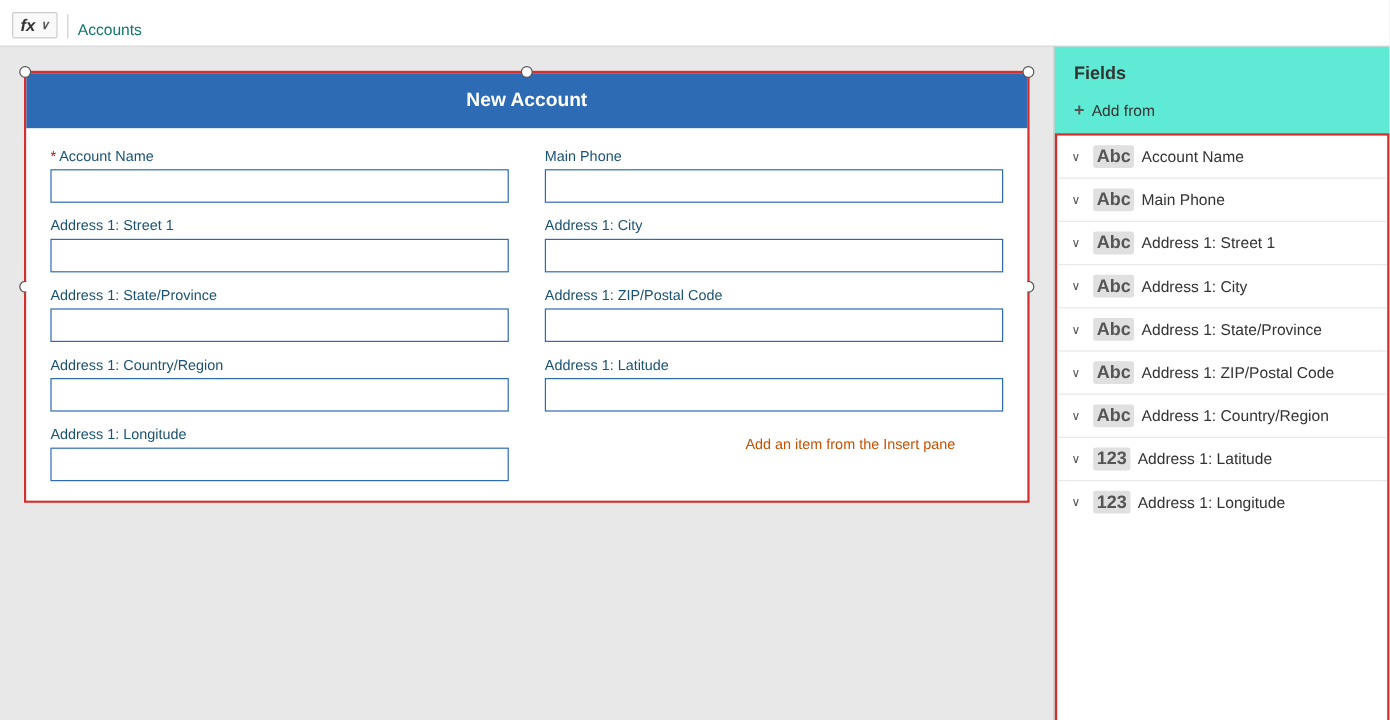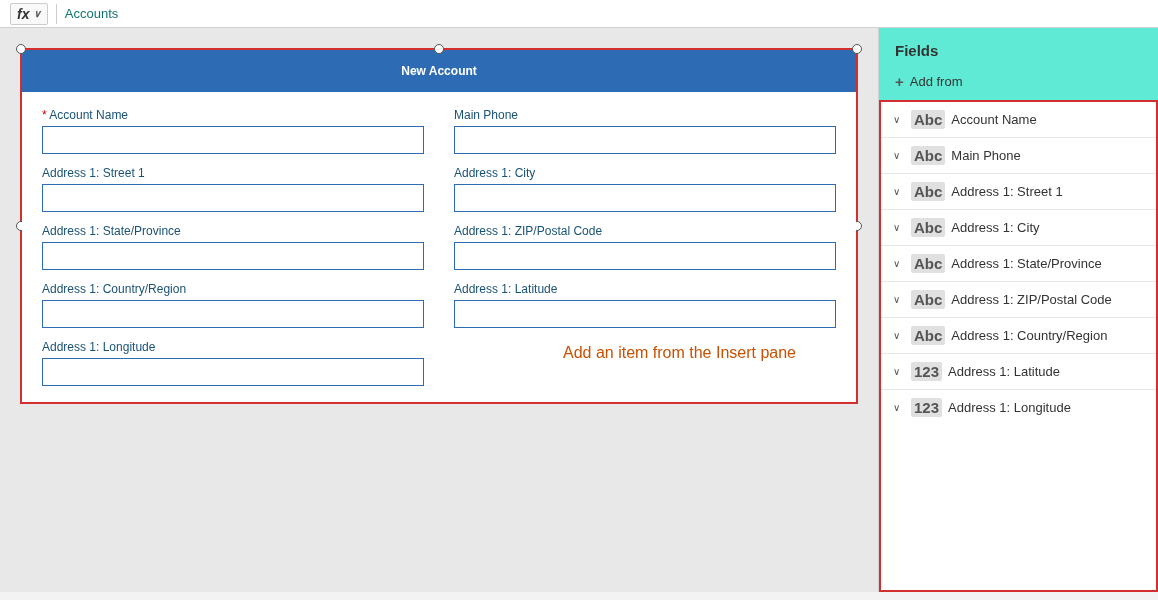--- a/index.html
+++ b/index.html
@@ -8,22 +8,22 @@
       font-size: 13px;
       background: #f3f3f3;
       width: 1158px;
       height: 600px;
       overflow: hidden;
     }
 
     
     .top-bar {
       display: flex;
-      align-items: center;
-      height: 28px;
+      align-items: flex-end;
+      height: 39px;
       background: #fff;
       border-bottom: 1px solid #d0d0d0;
       padding: 6px 10px;
       gap: 8px;
     }
     .fx-btn {
       display: flex;
       align-items: center;
       gap: 4px;
       font-style: italic;
@@ -69,21 +69,21 @@
       background: #fff;
       border: 2px solid #d32f2f;
       position: relative;
     }
 
     .form-header {
       background: #2d6bb5;
       color: #fff;
       text-align: center;
       padding: 14px;
-      font-size: 12px;
+      font-size: 16px;
       font-weight: 600;
     }
 
     .form-body {
       padding: 16px 20px;
       background: #fff;
       position: relative;
     }
 
     
@@ -168,21 +168,21 @@
       background: #fff;
       outline: none;
       width: 100%;
     }
 
     .add-item-hint {
       position: absolute;
       bottom: 40px;
       right: 60px;
       color: #c85000;
-      font-size: 16px;
+      font-size: 12px;
     }
 
     
     .sidebar {
       width: 280px;
       background: #5eead4;
       border-left: 1px solid #d0d0d0;
       display: flex;
       flex-direction: column;
     }

